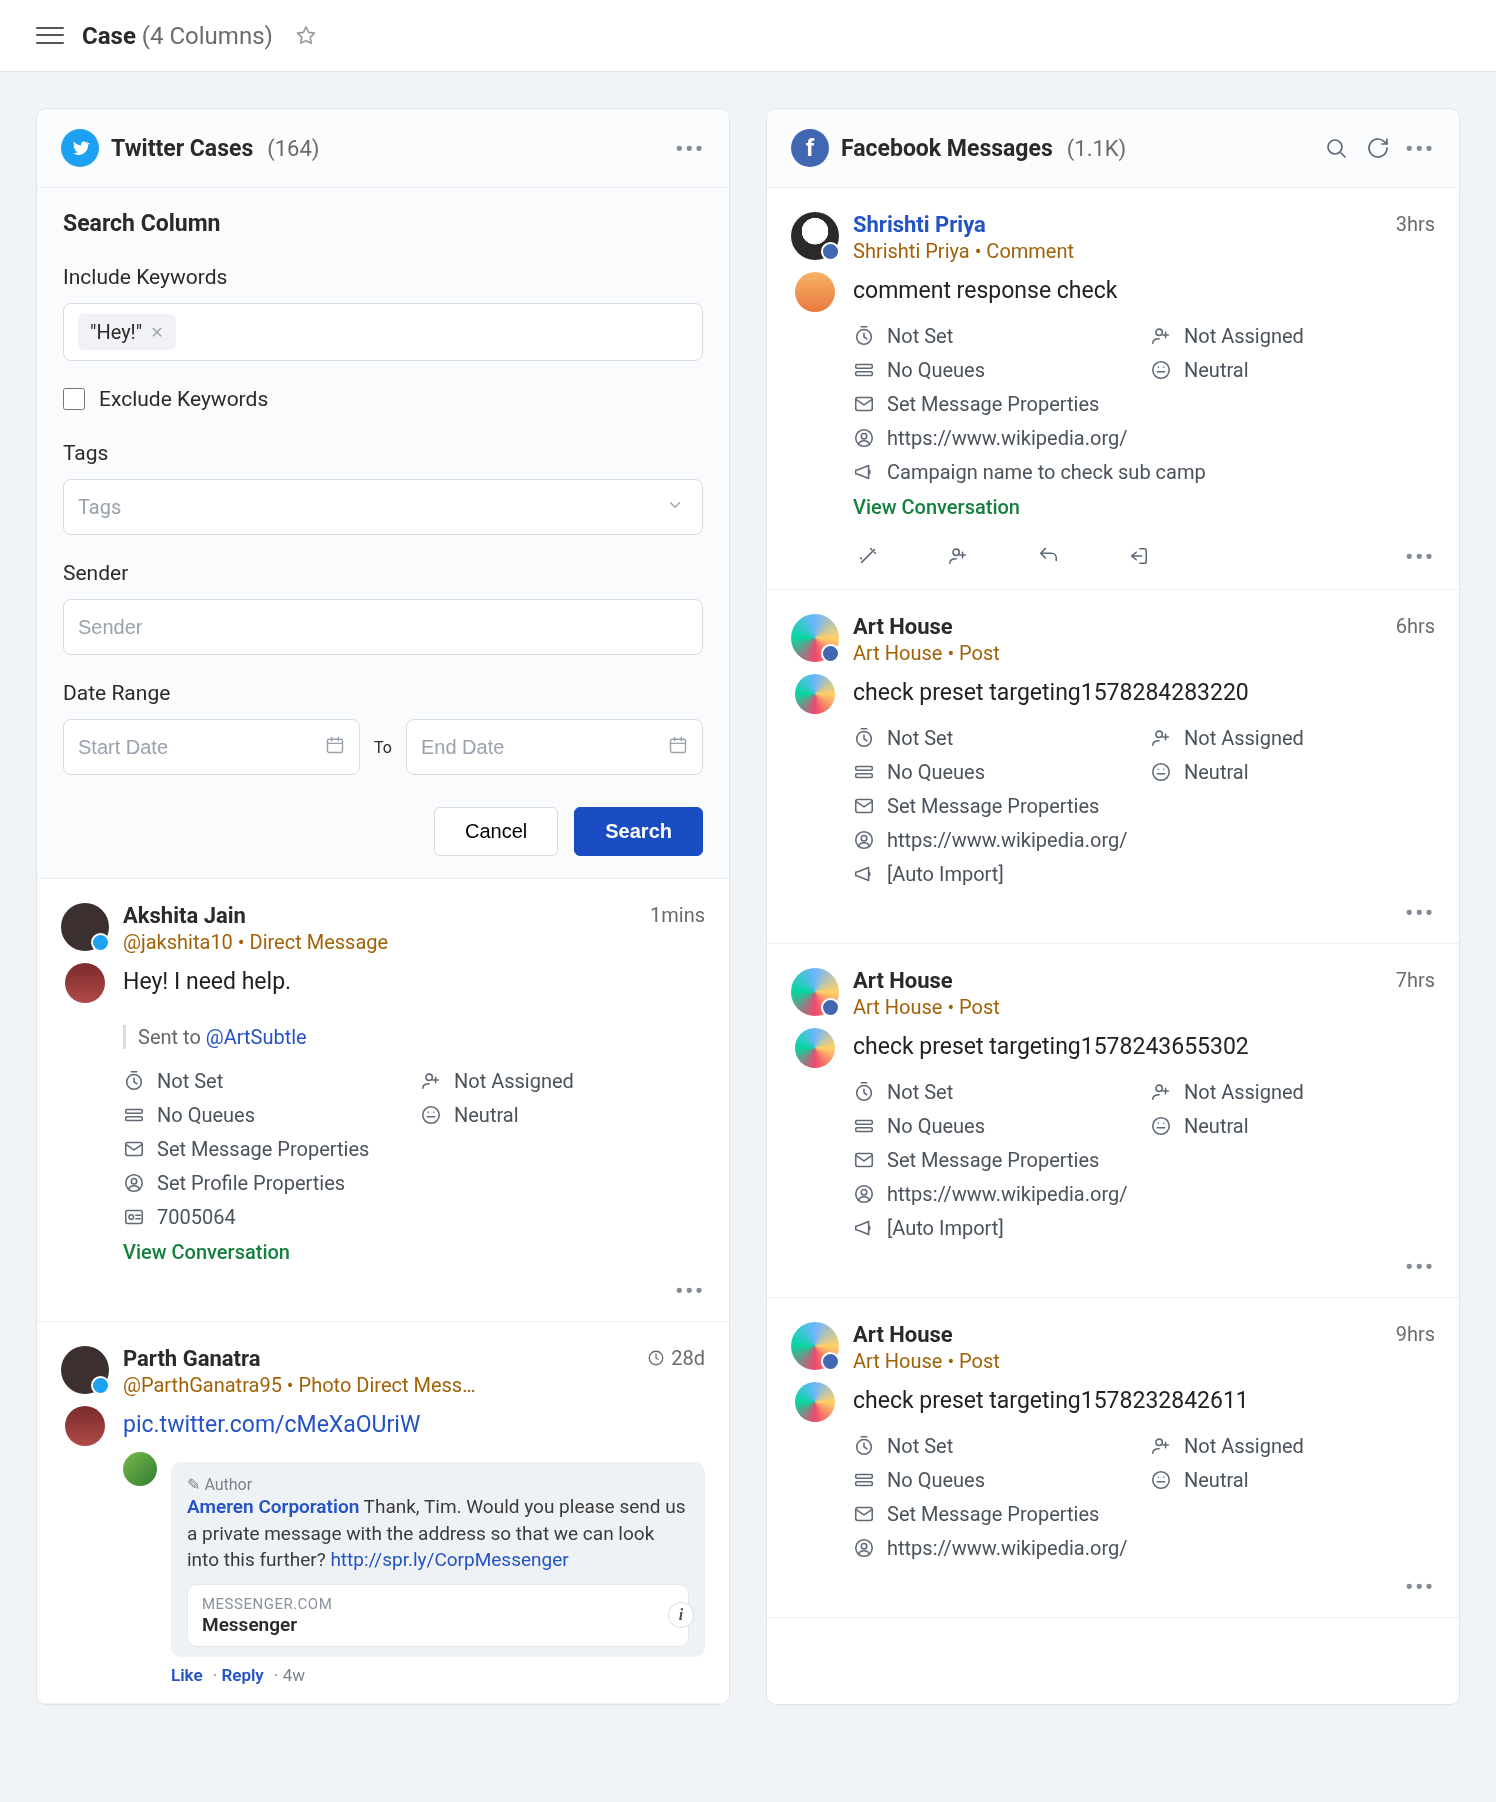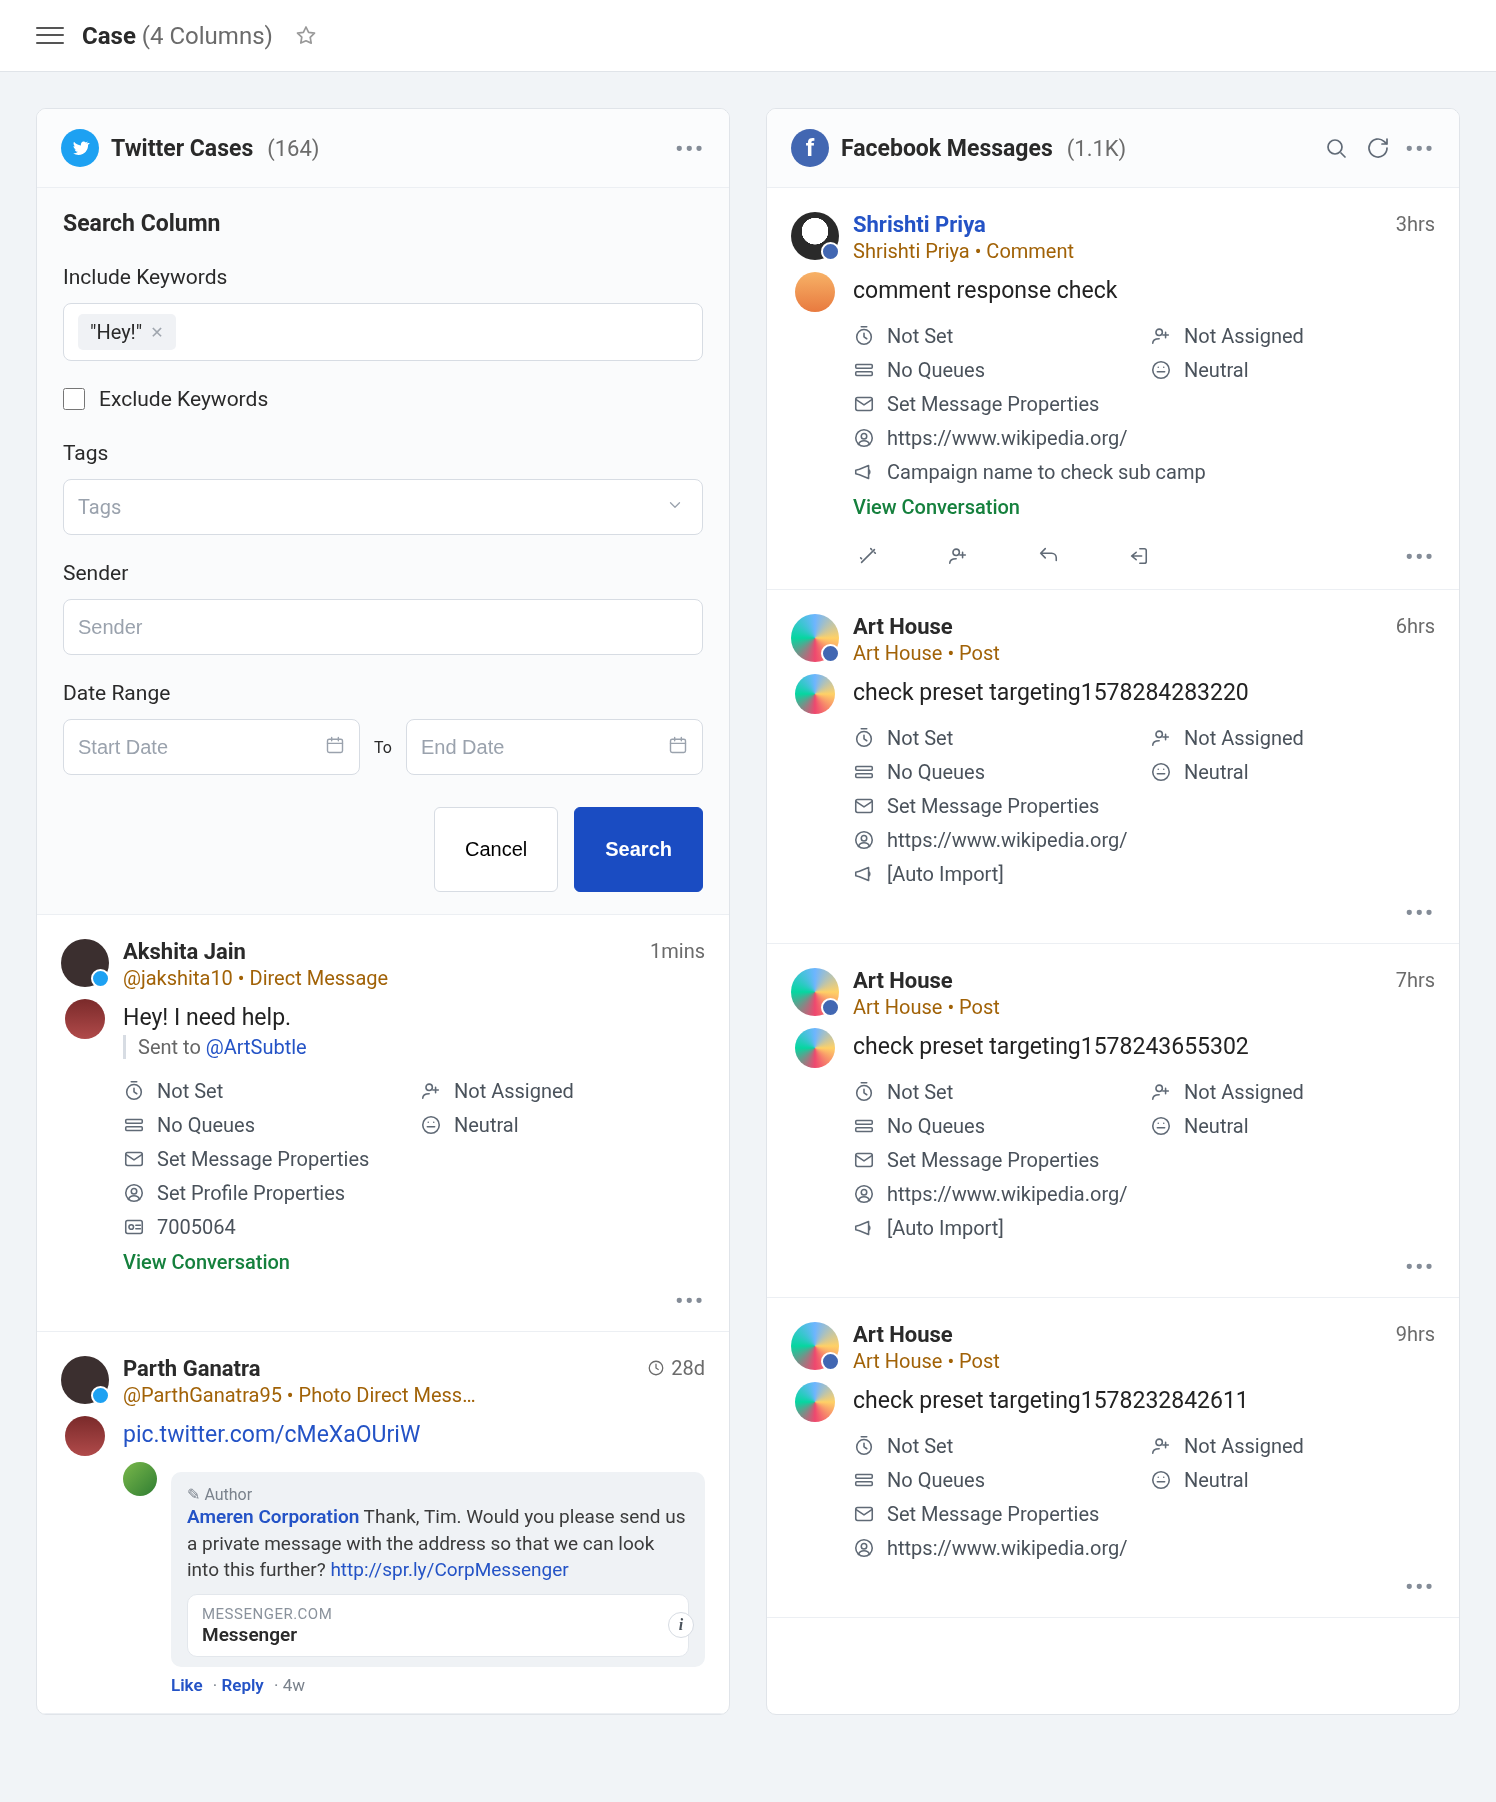--- a/index.html
+++ b/index.html
@@ -32,40 +32,40 @@
   .checkbox-row span { font-size:21px; }
   .select-box { position:relative; }
   .select-box .v { color:#9aa2ad; font-size:20px; }
   .select-caret { position:absolute; right:18px; top:50%; transform:translateY(-50%); color:#9aa2ad; pointer-events:none;}
   .text-input { border:none; outline:none; font-size:20px; width:100%; color:#2a2a2a; }
   .text-input::placeholder { color:#9aa2ad; }
   .date-row { display:flex; align-items:center; gap:14px; }
   .date-row .input-box { margin-bottom:0; flex:1; position:relative; padding-right:44px; }
   .cal-icon { position:absolute; right:14px; color:#9aa2ad; font-size:18px; }
   .btn-row { display:flex; justify-content:flex-end; gap:16px; margin-top:32px; }
-  .btn { padding: 30px 30px; border-radius:6px; font-size:20px; cursor:pointer; border:1px solid #d7dce3; background:#fff; font-weight:500;}
+  .btn { padding: 12px 30px; border-radius:6px; font-size:20px; cursor:pointer; border:1px solid #d7dce3; background:#fff; font-weight:500;}
   .btn-primary { background:#1a4cc2; color:#fff; border-color:#1a4cc2; font-weight:600;}
   .msg { border-bottom:1px solid #eceff3; padding: 24px 24px 18px 24px; }
   .msg-head { display:flex; gap:14px; }
   .avatar-col { display:flex; flex-direction:column; gap:12px; align-items:center; width:48px; }
   .avatar { width:48px; height:48px; border-radius:50%; background:#ddd; position:relative; overflow:hidden; display:flex; align-items:center; justify-content:center; font-size:11px; color:#666;}
   .avatar-badge { position:absolute; bottom:-1px; right:-1px; width:19px; height:19px; border-radius:50%; border:2px solid #fff; }
   .avatar-wrap { position:relative; }
   .badge-tw { background:#1da1f2; }
   .badge-fb { background:#4267b2; }
   .avatar2 { width:40px; height:40px; border-radius:50%; background:#eee; display:flex; align-items:center; justify-content:center; font-size:10px;color:#888;}
   .msg-main { flex:1; min-width:0; }
   .msg-top { display:flex; align-items:flex-start; }
   .author { font-size:22px; font-weight:700; color:#2a2a2a; }
   .author.link { color:#2453c6; }
   .time { font-size:20px; color:#6b6b6b; margin-left:auto; white-space:nowrap; display:flex; align-items:center; gap:6px;}
   .subhead { font-size:20px; color:#a16207; margin-top:2px; }
   .msg-body { font-size:23px; color:#222; margin: 14px 0 0 0; word-break:break-word; }
   .msg-body a { color:#2453c6; text-decoration:none; }
-  .sent-to { border-left:3px solid #d7dce3; padding-left:12px; font-size:20px; color:#666; margin:4px 0 0 0; }
+  .sent-to { border-left:3px solid #d7dce3; padding-left:12px; font-size:20px; color:#666; margin:30px 0 0 0; }
   .sent-to a { color:#2453c6; text-decoration:none; }
   .meta-grid { display:grid; grid-template-columns: 1fr 1fr; row-gap:10px; column-gap:12px; margin-top:20px; }
   .meta-item { display:flex; align-items:center; gap:12px; font-size:20px; color:#4a525b; }
   .meta-item.full { grid-column: 1 / -1; }
   .meta-item svg, .mi-icon { width:22px; height:22px; flex-shrink:0; color:#606a76; }
   .view-link { color:#15803d; font-size:20px; margin-top:11px; display:inline-block; cursor:pointer; font-weight:500;}
   .action-row { display:flex; align-items:center; margin-top:22px; color:#606a76; }
   .action-row .icon-btn { margin-right:60px; }
   .action-row .more-dots { margin-left:auto; margin-right:0;}
   .msg-foot-more { text-align:right; padding-top:14px; }

